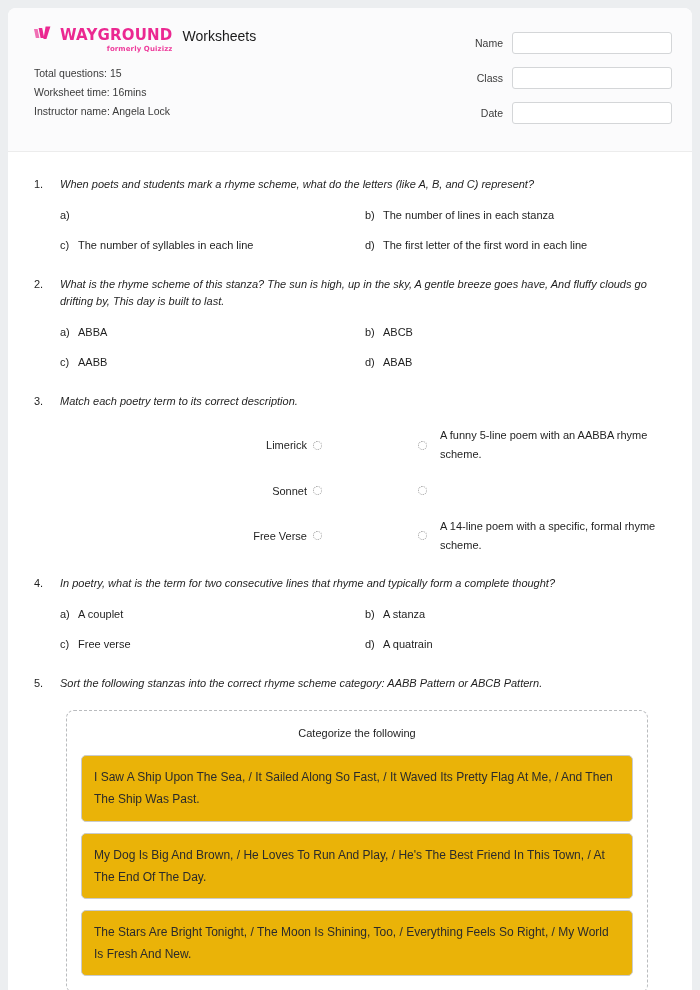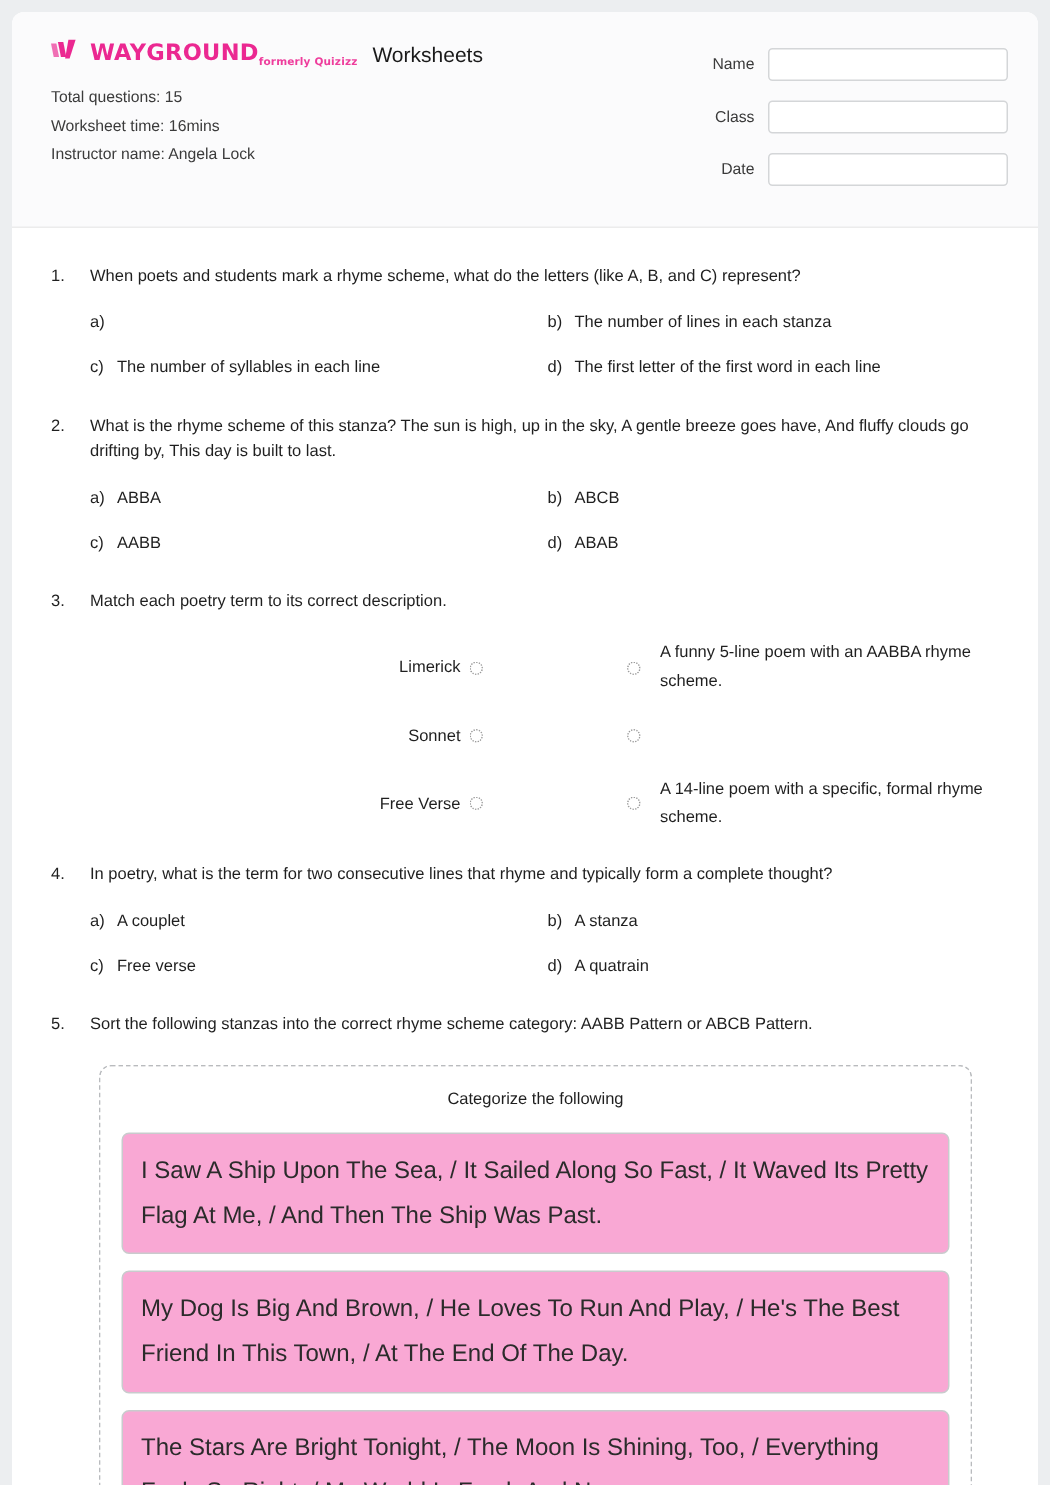--- a/index.html
+++ b/index.html
@@ -31,21 +31,21 @@
     border-bottom: 1px solid #ececec;
     min-height: 144px;
   }
   .brand-row {
     display: flex;
     align-items: flex-start;
     gap: 10px;
   }
   .logo-block {
     display: flex;
-    flex-direction: row;
+    flex-direction: column;
     align-items: flex-end;
     line-height: 1;
   }
   .logo-lockup {
     display: flex;
     align-items: center;
     gap: 4px;
   }
   .logo-mark { display: block; }
   .logo-word {
@@ -129,20 +129,21 @@
     font-size: 11px;
     color: #1f1f1f;
     line-height: 1.5;
   }
   .q-text {
     font-size: 11px;
     color: #1f1f1f;
     line-height: 1.55;
     flex: 1;
     padding-right: 12px;
+    font-style: italic;
   }
 
   .options {
     display: flex;
     flex-wrap: wrap;
     margin-top: 14px;
     padding-left: 26px;
   }
   .option {
     width: 50%;
@@ -200,23 +201,23 @@
   }
   .cat-title {
     text-align: center;
     font-size: 11px;
     color: #1f1f1f;
     margin-bottom: 16px;
   }
   .cat-item {
     border: 1px solid #c9cbcd;
     border-radius: 5px;
-    background: #f9a8d4;
+    background: #eab308;
     padding: 10px 12px;
-    font-size: 16px;
+    font-size: 12px;
     color: #2b2b2b;
     line-height: 1.85;
     margin-bottom: 11px;
   }
   .cat-item:last-child { margin-bottom: 0; }
 </style>
 </head>
 <body>
 
 <div class="page">

